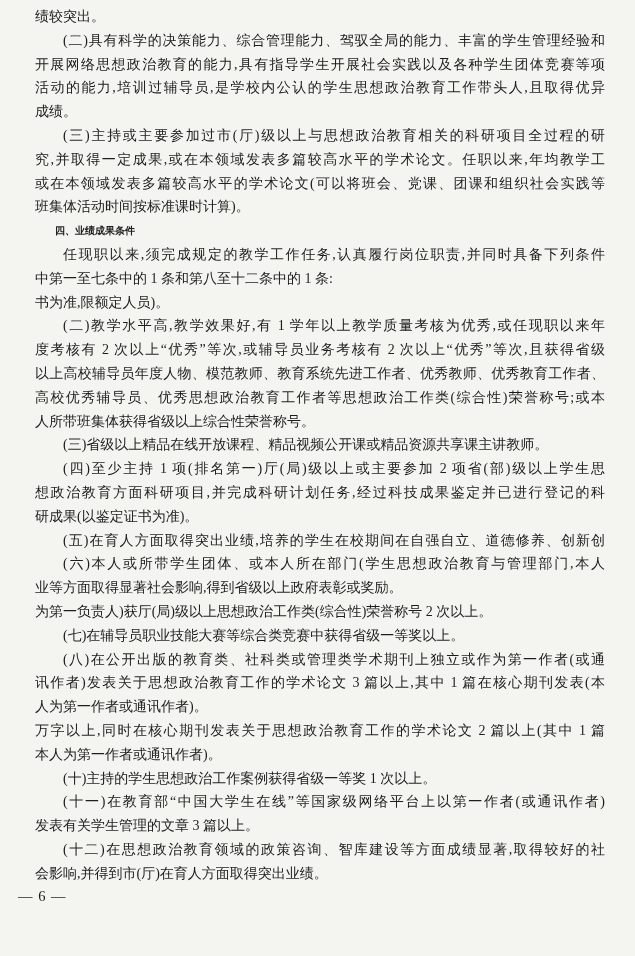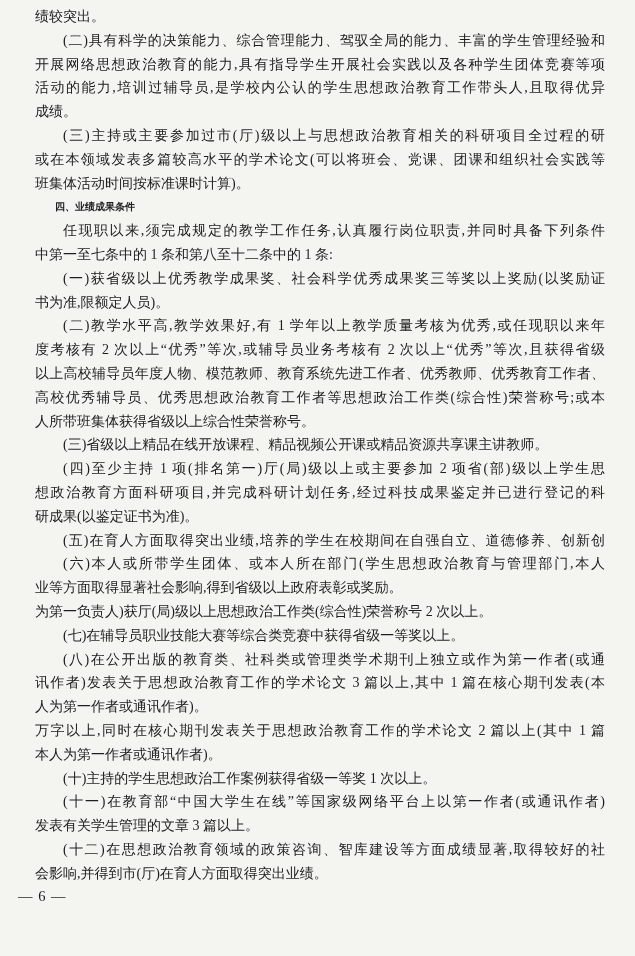--- a/index.html
+++ b/index.html
@@ -54,26 +54,26 @@
 <body style="background: rgb(244, 244, 241);">
 
 <div class="page" style="background: rgb(244, 244, 241);">
   <div id="doc-body">
       <div class="doc-line">绩较突出。</div>
       <div class="doc-line indent stretch">(二)具有科学的决策能力、综合管理能力、驾驭全局的能力、丰富的学生管理经验和</div>
       <div class="doc-line stretch">开展网络思想政治教育的能力,具有指导学生开展社会实践以及各种学生团体竞赛等项</div>
       <div class="doc-line stretch">活动的能力,培训过辅导员,是学校内公认的学生思想政治教育工作带头人,且取得优异</div>
       <div class="doc-line">成绩。</div>
       <div class="doc-line indent stretch">(三)主持或主要参加过市(厅)级以上与思想政治教育相关的科研项目全过程的研</div>
+      <div class="doc-line stretch">究,并取得一定成果,或在本领域发表多篇较高水平的学术论文。任职以来,年均教学工</div>
       <div class="doc-line stretch">或在本领域发表多篇较高水平的学术论文(可以将班会、党课、团课和组织社会实践等</div>
       <div class="doc-line">班集体活动时间按标准课时计算)。</div>
       <div class="doc-line indent bold">四、业绩成果条件</div>
       <div class="doc-line indent stretch">任现职以来,须完成规定的教学工作任务,认真履行岗位职责,并同时具备下列条件</div>
       <div class="doc-line">中第一至七条中的 1 条和第八至十二条中的 1 条:</div>
-      <div class="doc-line indent stretch">(一)获省级以上优秀教学成果奖、社会科学优秀成果奖三等奖以上奖励(以奖励证</div>
       <div class="doc-line">书为准,限额定人员)。</div>
       <div class="doc-line indent stretch">(二)教学水平高,教学效果好,有 1 学年以上教学质量考核为优秀,或任现职以来年</div>
       <div class="doc-line stretch">度考核有 2 次以上“优秀”等次,或辅导员业务考核有 2 次以上“优秀”等次,且获得省级</div>
       <div class="doc-line stretch">以上高校辅导员年度人物、模范教师、教育系统先进工作者、优秀教师、优秀教育工作者、</div>
       <div class="doc-line stretch">高校优秀辅导员、优秀思想政治教育工作者等思想政治工作类(综合性)荣誉称号;或本</div>
       <div class="doc-line">人所带班集体获得省级以上综合性荣誉称号。</div>
       <div class="doc-line indent">(三)省级以上精品在线开放课程、精品视频公开课或精品资源共享课主讲教师。</div>
       <div class="doc-line indent stretch">(四)至少主持 1 项(排名第一)厅(局)级以上或主要参加 2 项省(部)级以上学生思</div>
       <div class="doc-line stretch">想政治教育方面科研项目,并完成科研计划任务,经过科技成果鉴定并已进行登记的科</div>
       <div class="doc-line">研成果(以鉴定证书为准)。</div>

